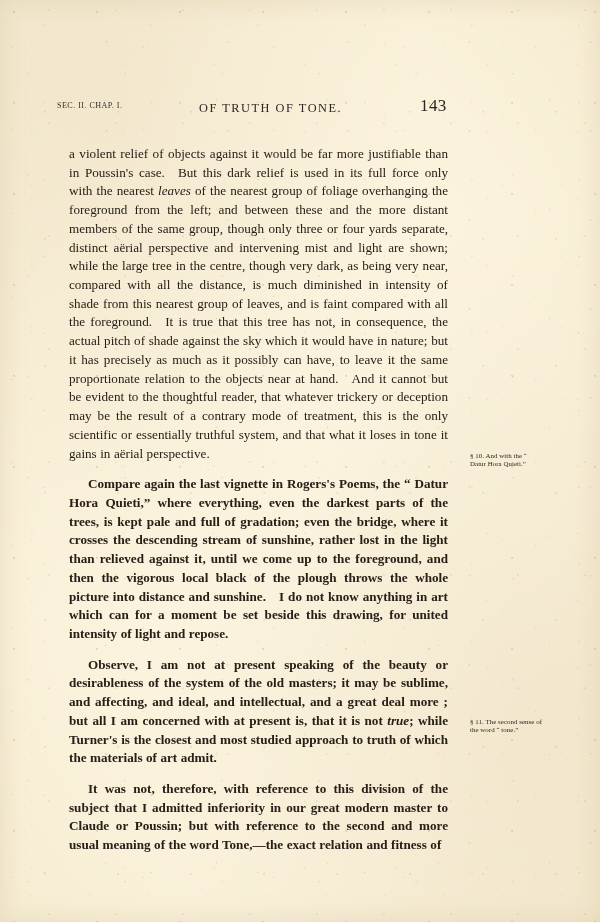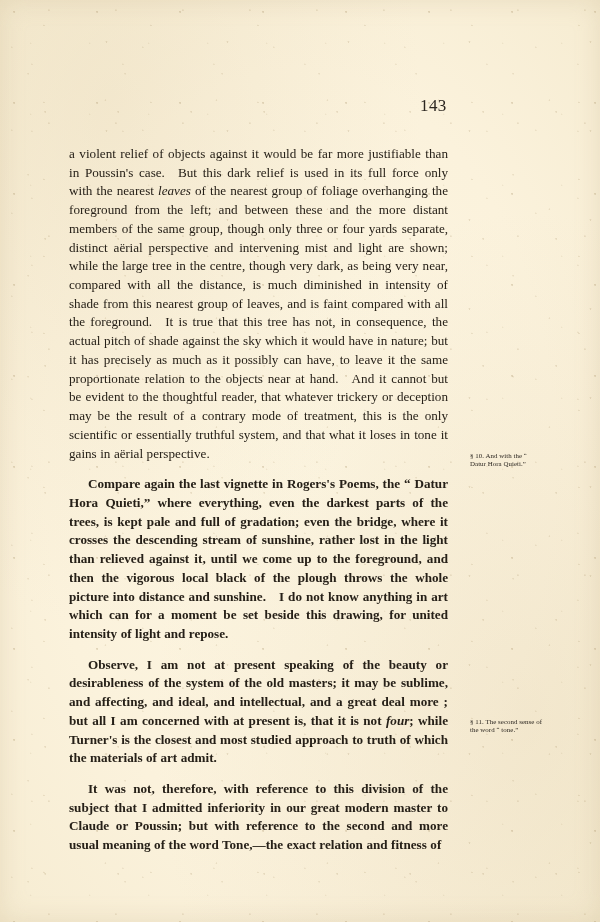--- a/index.html
+++ b/index.html
@@ -132,35 +132,39 @@
   #side-note-11 { left: 470px; top: 718px; }
 </style>
 </head>
 <body>
 
 <div id="page-sheet">
 
   <div id="page-grain"></div>
   <div id="page-edge"></div>
 
+  <div id="running-head">
+    <span class="head-sec">SEC. II. CHAP. I.</span>
+    <span class="head-title">OF TRUTH OF TONE.</span>
+  </div>
 
   <div id="page-number">143</div>
 
   <div id="text-column">
 
     <p class="para">
       <span>a violent relief of objects against it would be far more justifiable than in Poussin's case. But this dark relief is used in its full force only with the nearest </span><i>leaves</i><span> of the nearest group of foliage overhanging the foreground from the left; and between these and the more distant members of the same group, though only three or four yards separate, distinct aërial perspective and intervening mist and light are shown; while the large tree in the centre, though very dark, as being very near, compared with all the distance, is much diminished in intensity of shade from this nearest group of leaves, and is faint compared with all the foreground. It is true that this tree has not, in consequence, the actual pitch of shade against the sky which it would have in nature; but it has precisely as much as it possibly can have, to leave it the same proportionate relation to the objects near at hand. And it cannot but be evident to the thoughtful reader, that whatever trickery or deception may be the result of a contrary mode of treatment, this is the only scientific or essentially truthful system, and that what it loses in tone it gains in aërial perspective.</span>
     </p>
 
     <p class="para indented">
       <span>Compare again the last vignette in Rogers's Poems, the “ Datur Hora Quieti,” where everything, even the darkest parts of the trees, is kept pale and full of gradation; even the bridge, where it crosses the descending stream of sunshine, rather lost in the light than relieved against it, until we come up to the foreground, and then the vigorous local black of the plough throws the whole picture into distance and sunshine. I do not know anything in art which can for a moment be set beside this drawing, for united intensity of light and repose.</span>
     </p>
 
     <p class="para indented">
-      <span>Observe, I am not at present speaking of the beauty or desirableness of the system of the old masters; it may be sublime, and affecting, and ideal, and intellectual, and a great deal more ; but all I am concerned with at present is, that it is not </span><i>four</i><span>; while Turner's is the closest and most studied approach to truth of which the materials of art admit.</span>
+      <span>Observe, I am not at present speaking of the beauty or desirableness of the system of the old masters; it may be sublime, and affecting, and ideal, and intellectual, and a great deal more ; but all I am concerned with at present is, that it is not </span><i>true</i><span>; while Turner's is the closest and most studied approach to truth of which the materials of art admit.</span>
     </p>
 
     <p class="para indented">
       <span>It was not, therefore, with reference to this division of the subject that I admitted inferiority in our great modern master to Claude or Poussin; but with reference to the second and more usual meaning of the word Tone,—the exact relation and fitness of</span>
     </p>
 
   </div>
 
   <div class="side-note" id="side-note-10">§ 10. And with the “ Datur Hora Quieti.”</div>
 

